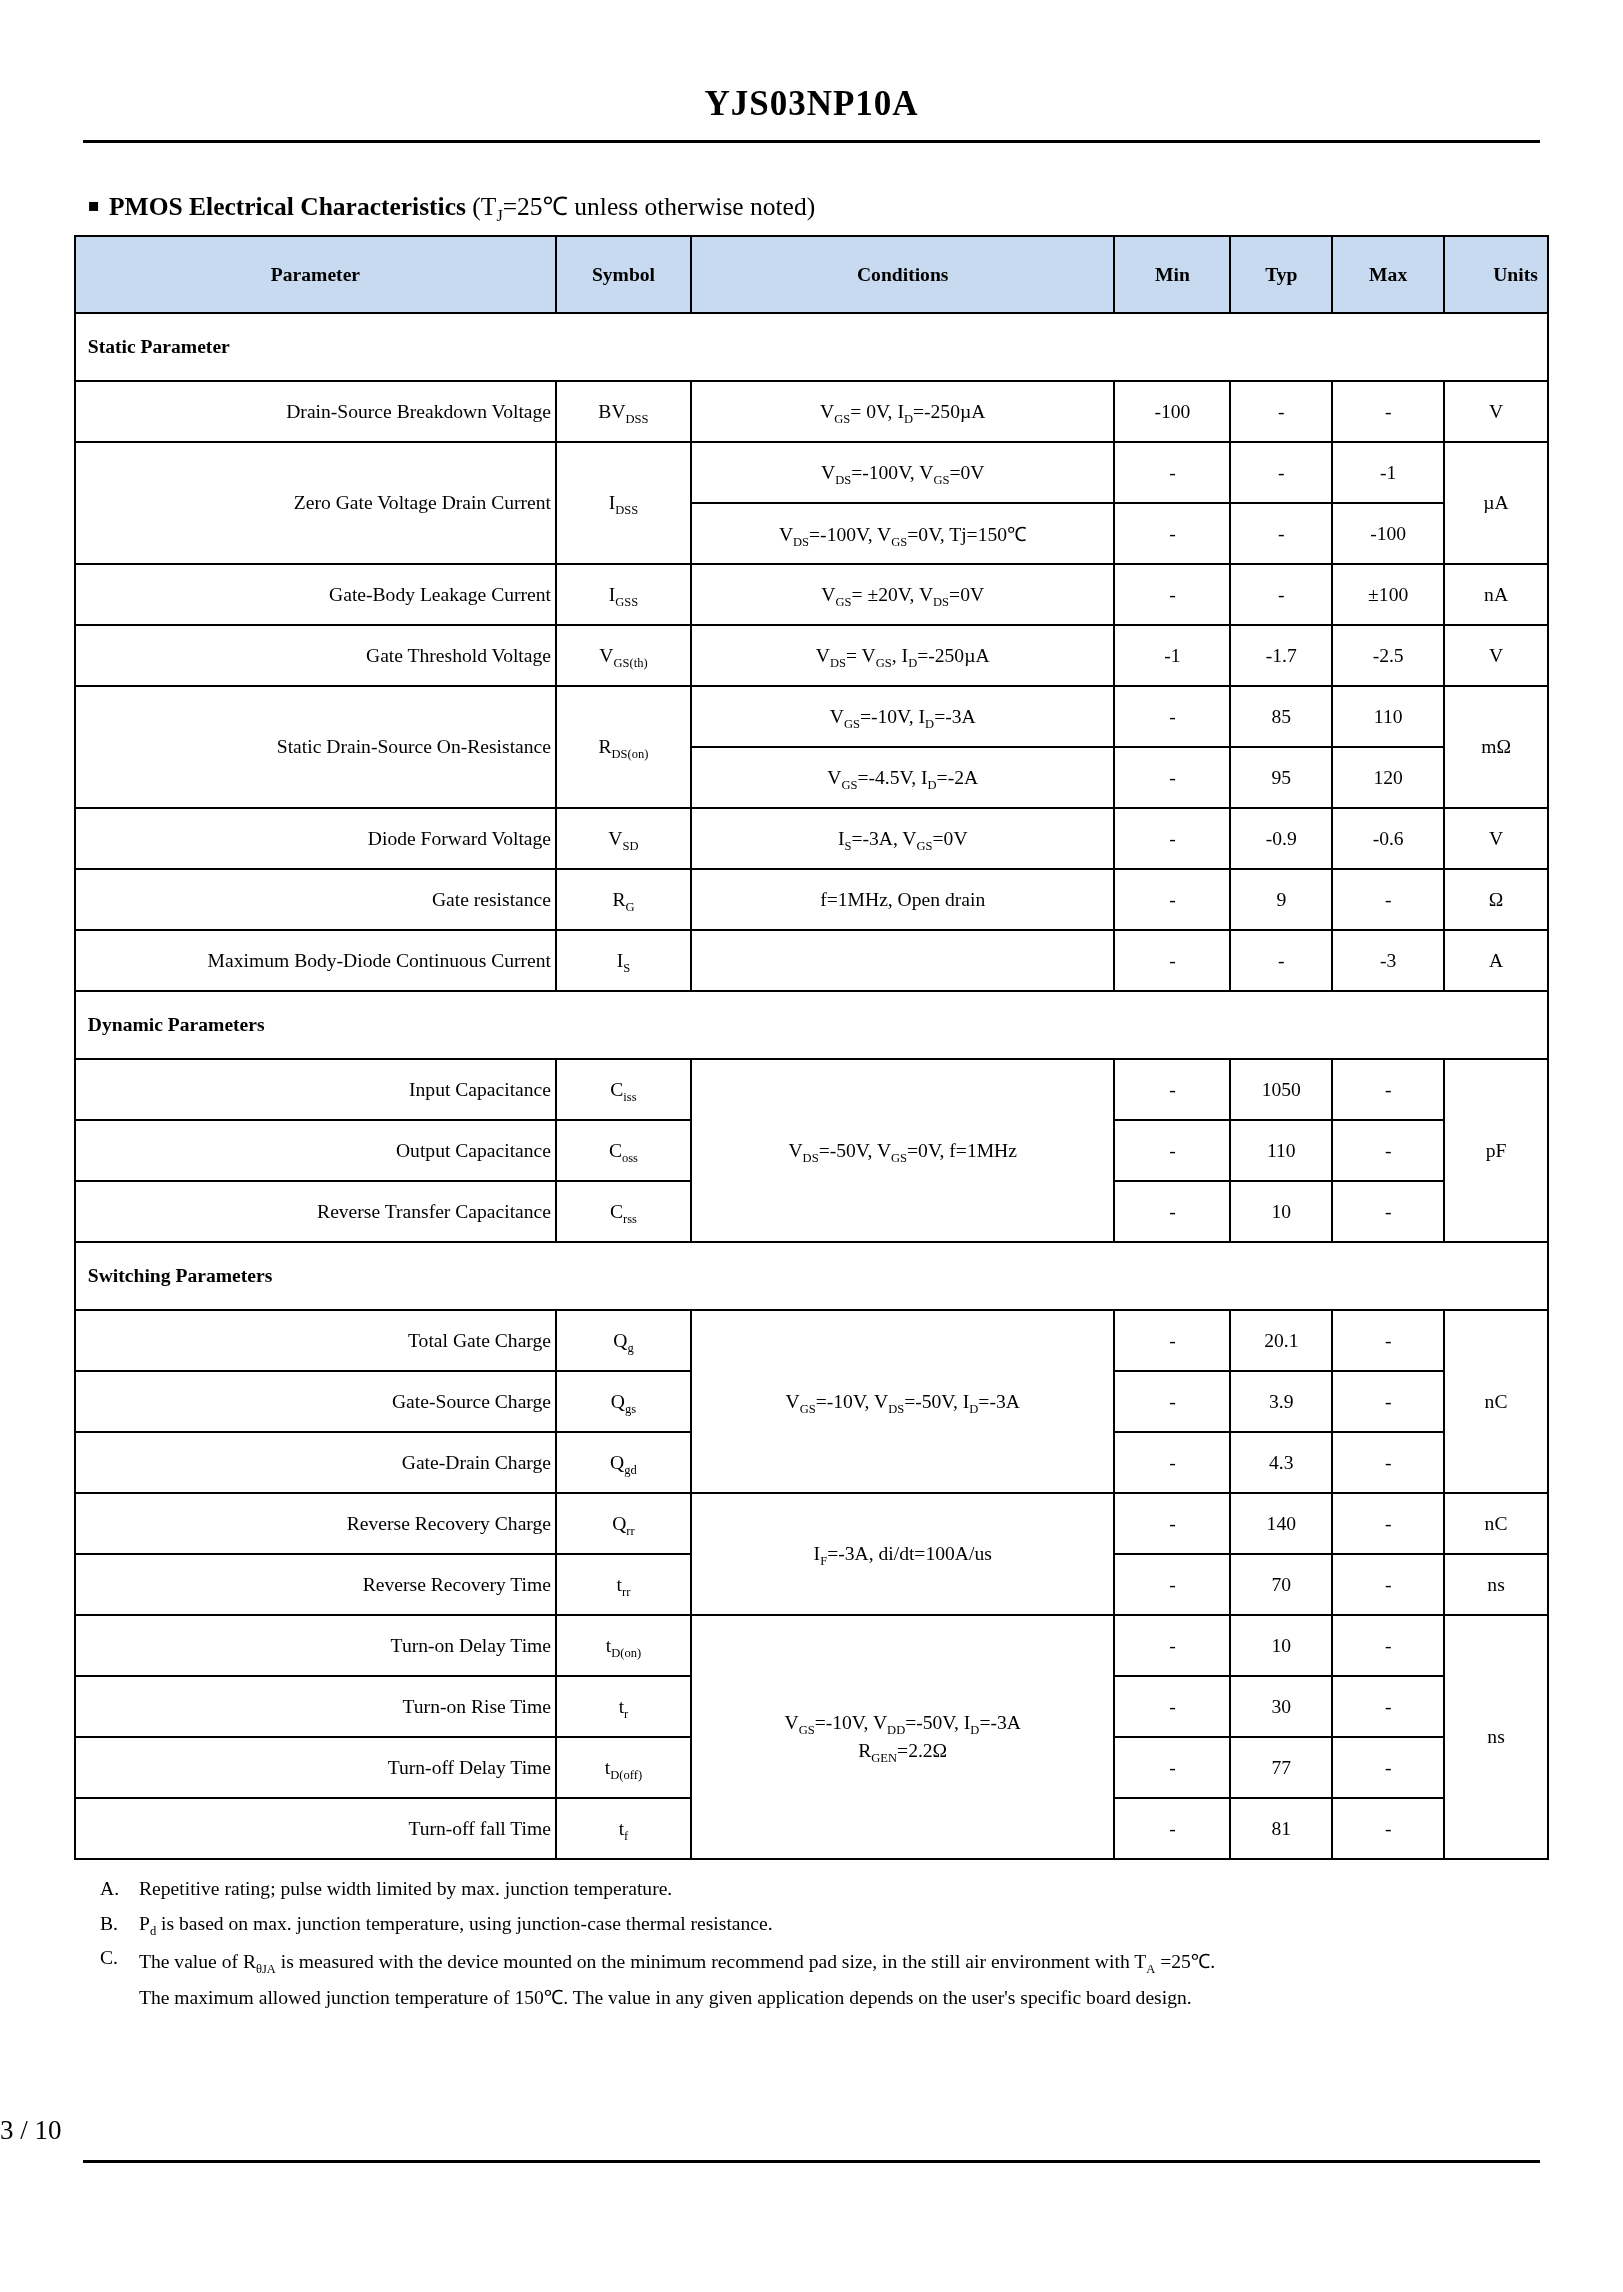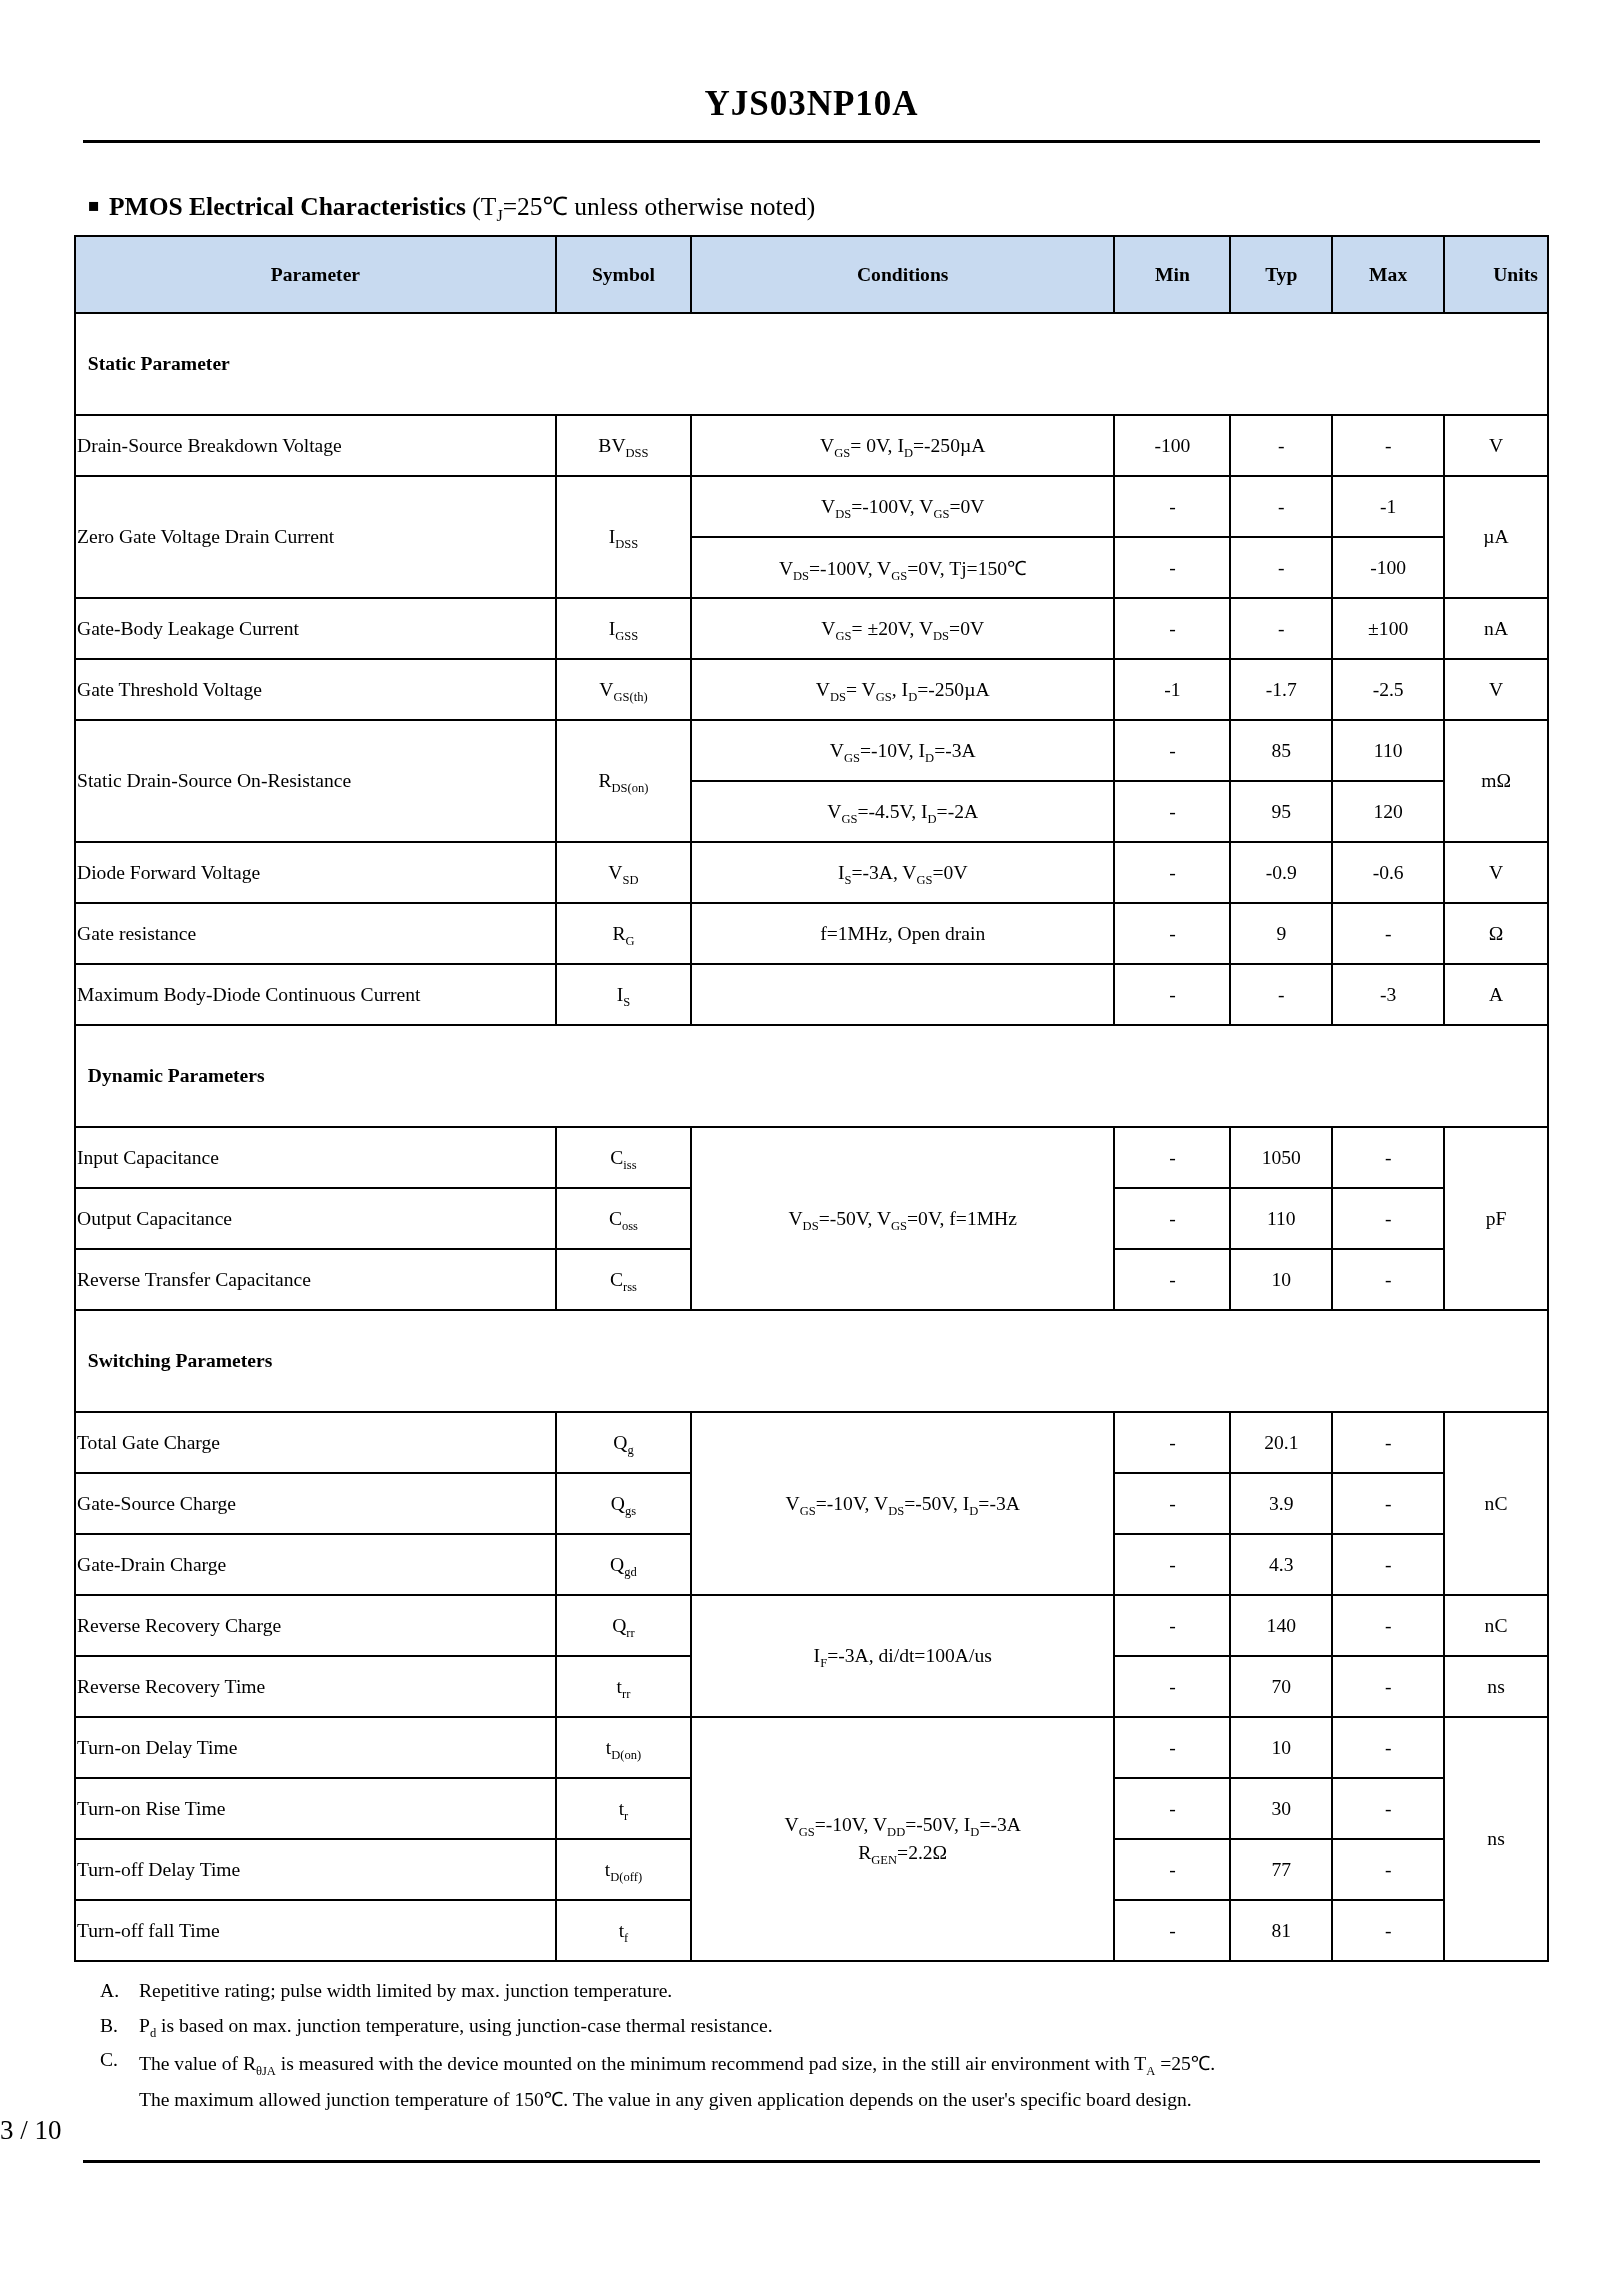--- a/index.html
+++ b/index.html
@@ -31,22 +31,22 @@
   .spec th{
     height:73px;border:2px solid #000;border-bottom-width:2.9px;
     font-size:19.6px;font-weight:bold;text-align:center;vertical-align:middle;
   }
   .spec td{
     border:2px solid #000;border-top-width:2.9px;border-bottom-width:2.9px;
     font-size:19.6px;text-align:center;vertical-align:middle;
     padding:0 3.9px;overflow:hidden;
   }
   .spec tr.data{height:61px;}
-  .spec tr.sect{height:102px;margin-left:40px;}
-  .spec td.param{text-align:left;padding-left:1px;}
+  .spec tr.sect{height:68px;margin-left:40px;}
+  .spec td.param{text-align:right;padding-left:1px;}
   .spec td.sectcell{text-align:left;padding-left:11.8px;font-weight:bold;}
   .spec sub, .section-heading sub, .notes sub{font-size:64%;line-height:0;}
   .cond2line div{line-height:1.45;}
   .notes{margin:17.6px 0 0 100px;font-size:19.6px;}
   .note-row{display:flex;margin-bottom:12.7px;}
   .note-label{width:39px;flex:0 0 39px;}
   .note-text{flex:1;}
   .note-cont{margin-left:39px;margin-top:-3.9px;margin-bottom:12.7px;}
   .footer{position:absolute;top:2115px;left:0;width:100%;text-align:left;font-size:27px;}
   .footer-rule{position:absolute;top:2160px;left:83px;right:83px;border-top:3.9px solid #000;height:0;}

